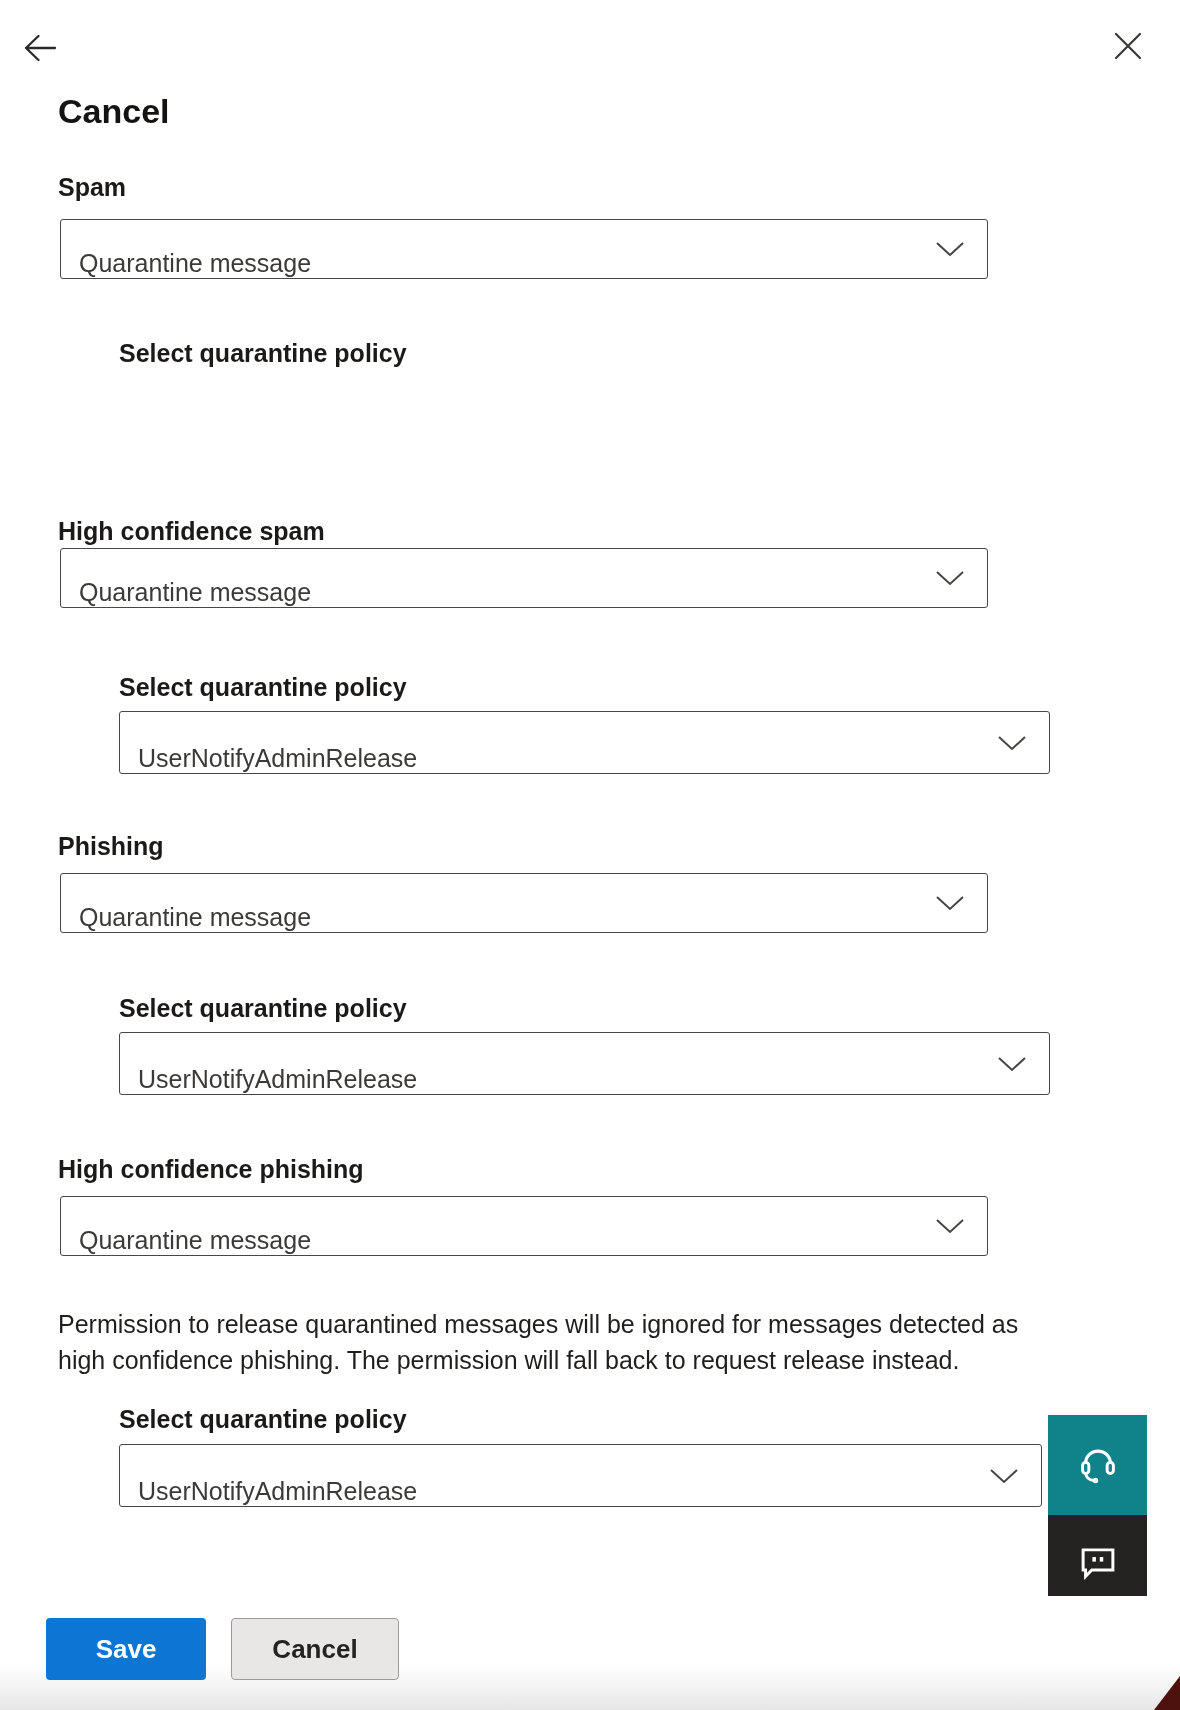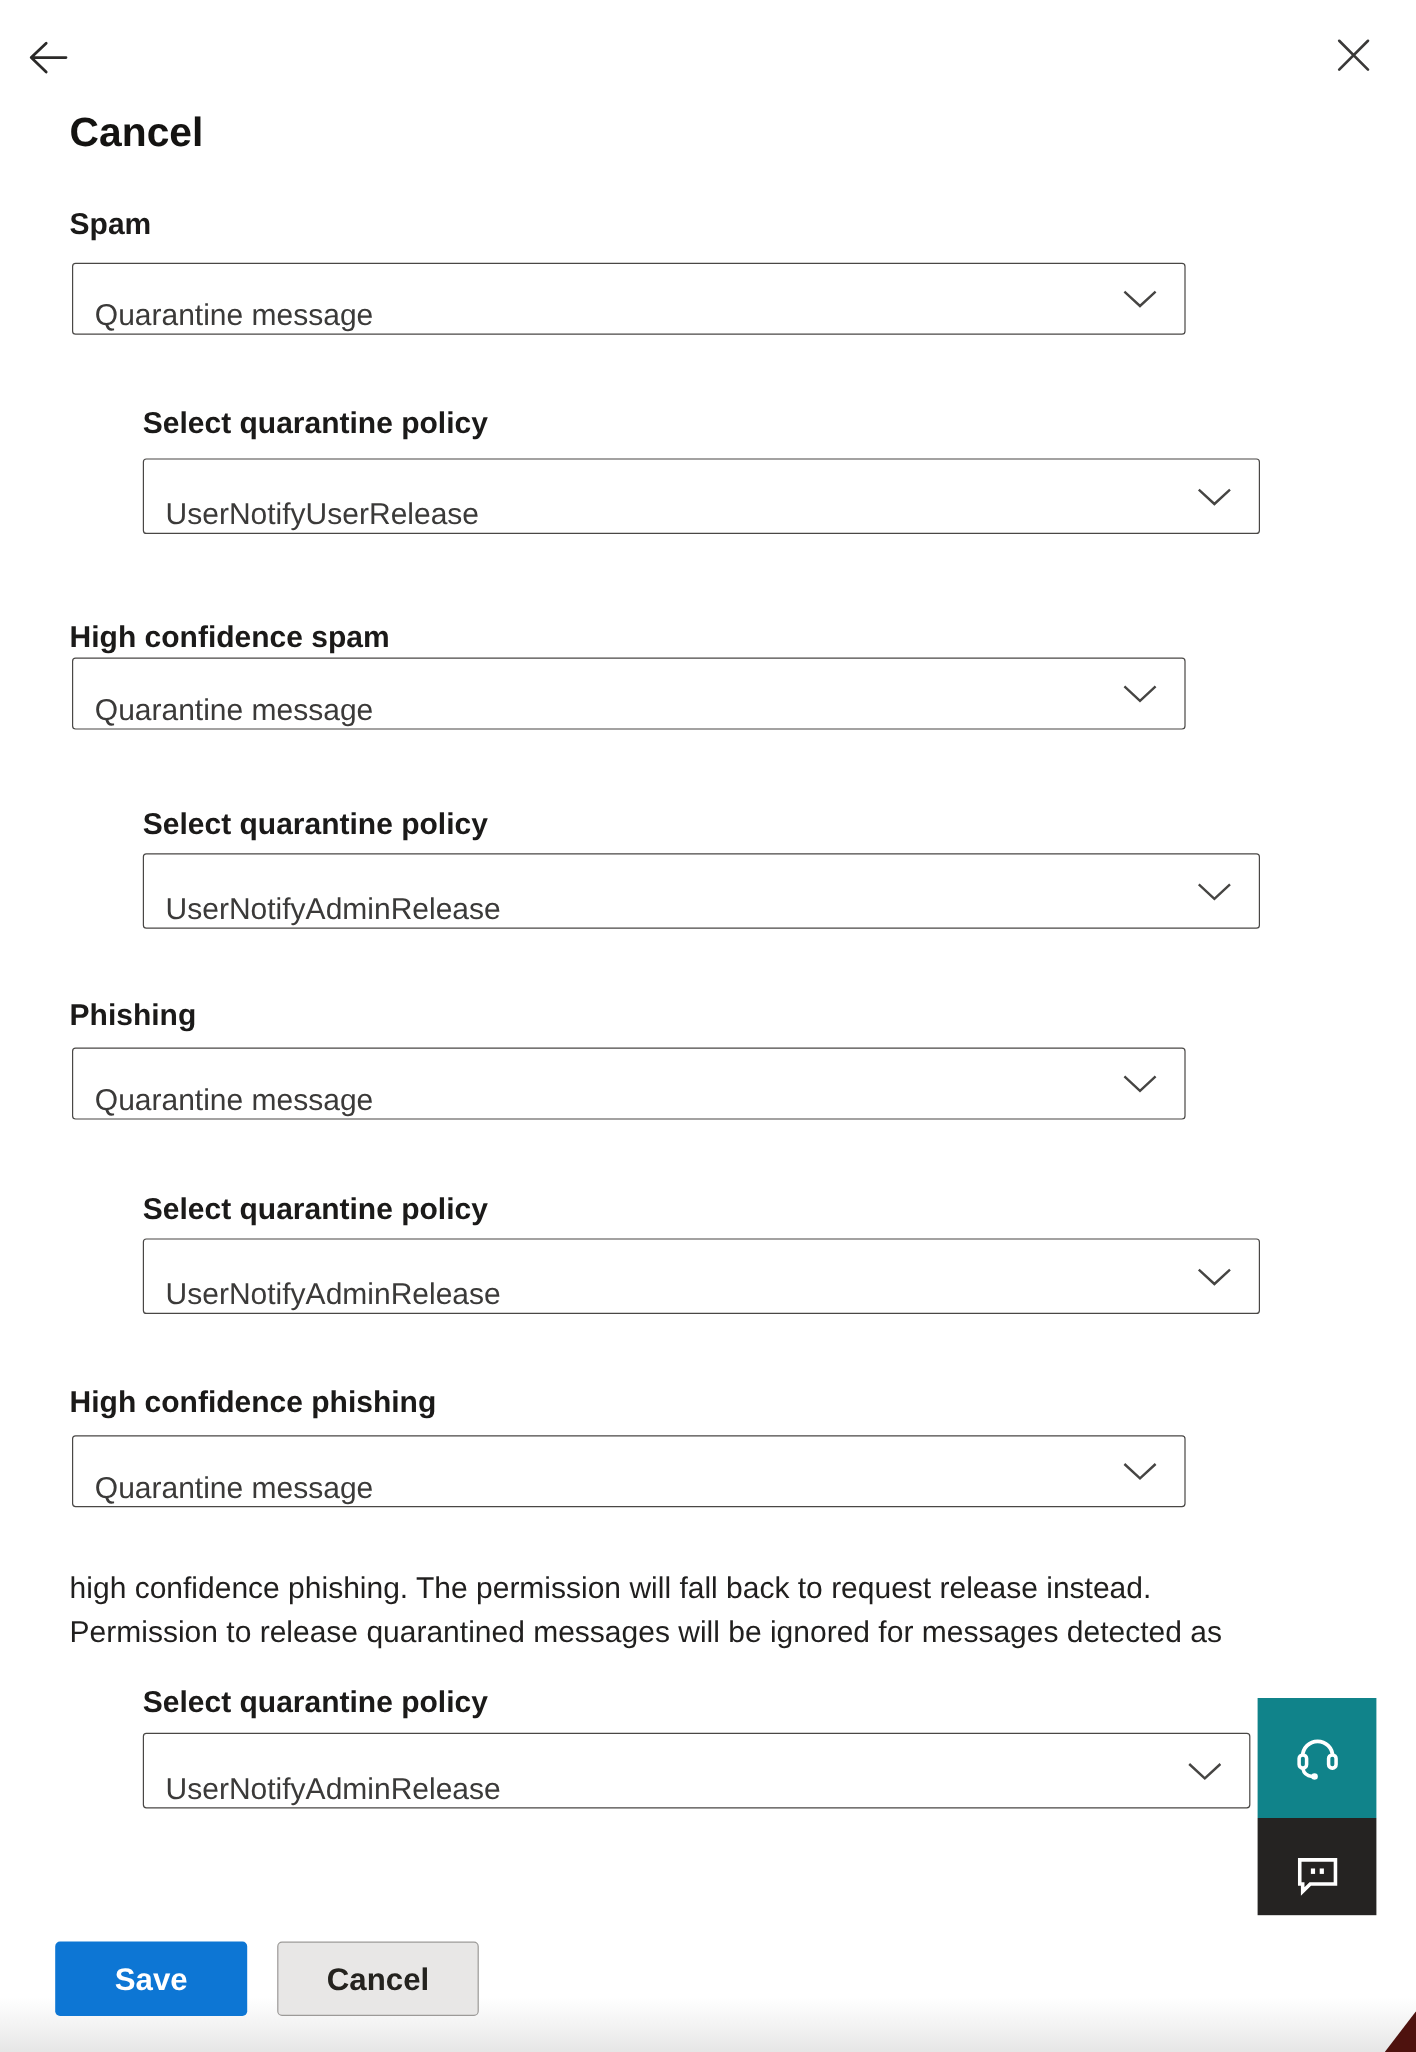--- a/index.html
+++ b/index.html
@@ -82,26 +82,20 @@
   <h1 id="page-title">Cancel</h1>
 
   <div class="label" id="label-0">Spam</div>
   <div class="dd" id="dd-0">
     <span class="val">Quarantine message</span>
     <svg class="chev" width="30" height="16" viewBox="0 0 30 16" fill="none">
         <path d="M2 2 L15 14 L28 2" stroke="#464543" stroke-width="2"></path>
       </svg>
   </div>
   <div class="label sub" id="sublabel-0">Select quarantine policy</div>
-  <div class="dd sub" id="subdd-0">
-    <span class="val">UserNotifyUserRelease</span>
-    <svg class="chev" width="30" height="16" viewBox="0 0 30 16" fill="none">
-        <path d="M2 2 L15 14 L28 2" stroke="#464543" stroke-width="2"></path>
-      </svg>
-  </div>
 
   <div class="label" id="label-1">High confidence spam</div>
   <div class="dd" id="dd-1">
     <span class="val">Quarantine message</span>
     <svg class="chev" width="30" height="16" viewBox="0 0 30 16" fill="none">
         <path d="M2 2 L15 14 L28 2" stroke="#464543" stroke-width="2"></path>
       </svg>
   </div>
   <div class="label sub" id="sublabel-1">Select quarantine policy</div>
   <div class="dd sub" id="subdd-1">
@@ -128,22 +122,22 @@
 
   <div class="label" id="label-3">High confidence phishing</div>
   <div class="dd" id="dd-3">
     <span class="val">Quarantine message</span>
     <svg class="chev" width="30" height="16" viewBox="0 0 30 16" fill="none">
         <path d="M2 2 L15 14 L28 2" stroke="#464543" stroke-width="2"></path>
       </svg>
   </div>
 
   <div id="note">
+    <div>Permission to release quarantined messages will be ignored for messages detected as</div>
     <div>high confidence phishing. The permission will fall back to request release instead.</div>
-    <div>Permission to release quarantined messages will be ignored for messages detected as</div>
   </div>
 
   <div class="label sub" id="sublabel-3">Select quarantine policy</div>
   <div class="dd sub" id="subdd-3">
     <span class="val">UserNotifyAdminRelease</span>
     <svg class="chev" width="30" height="16" viewBox="0 0 30 16" fill="none">
         <path d="M2 2 L15 14 L28 2" stroke="#464543" stroke-width="2"></path>
       </svg>
   </div>
 

